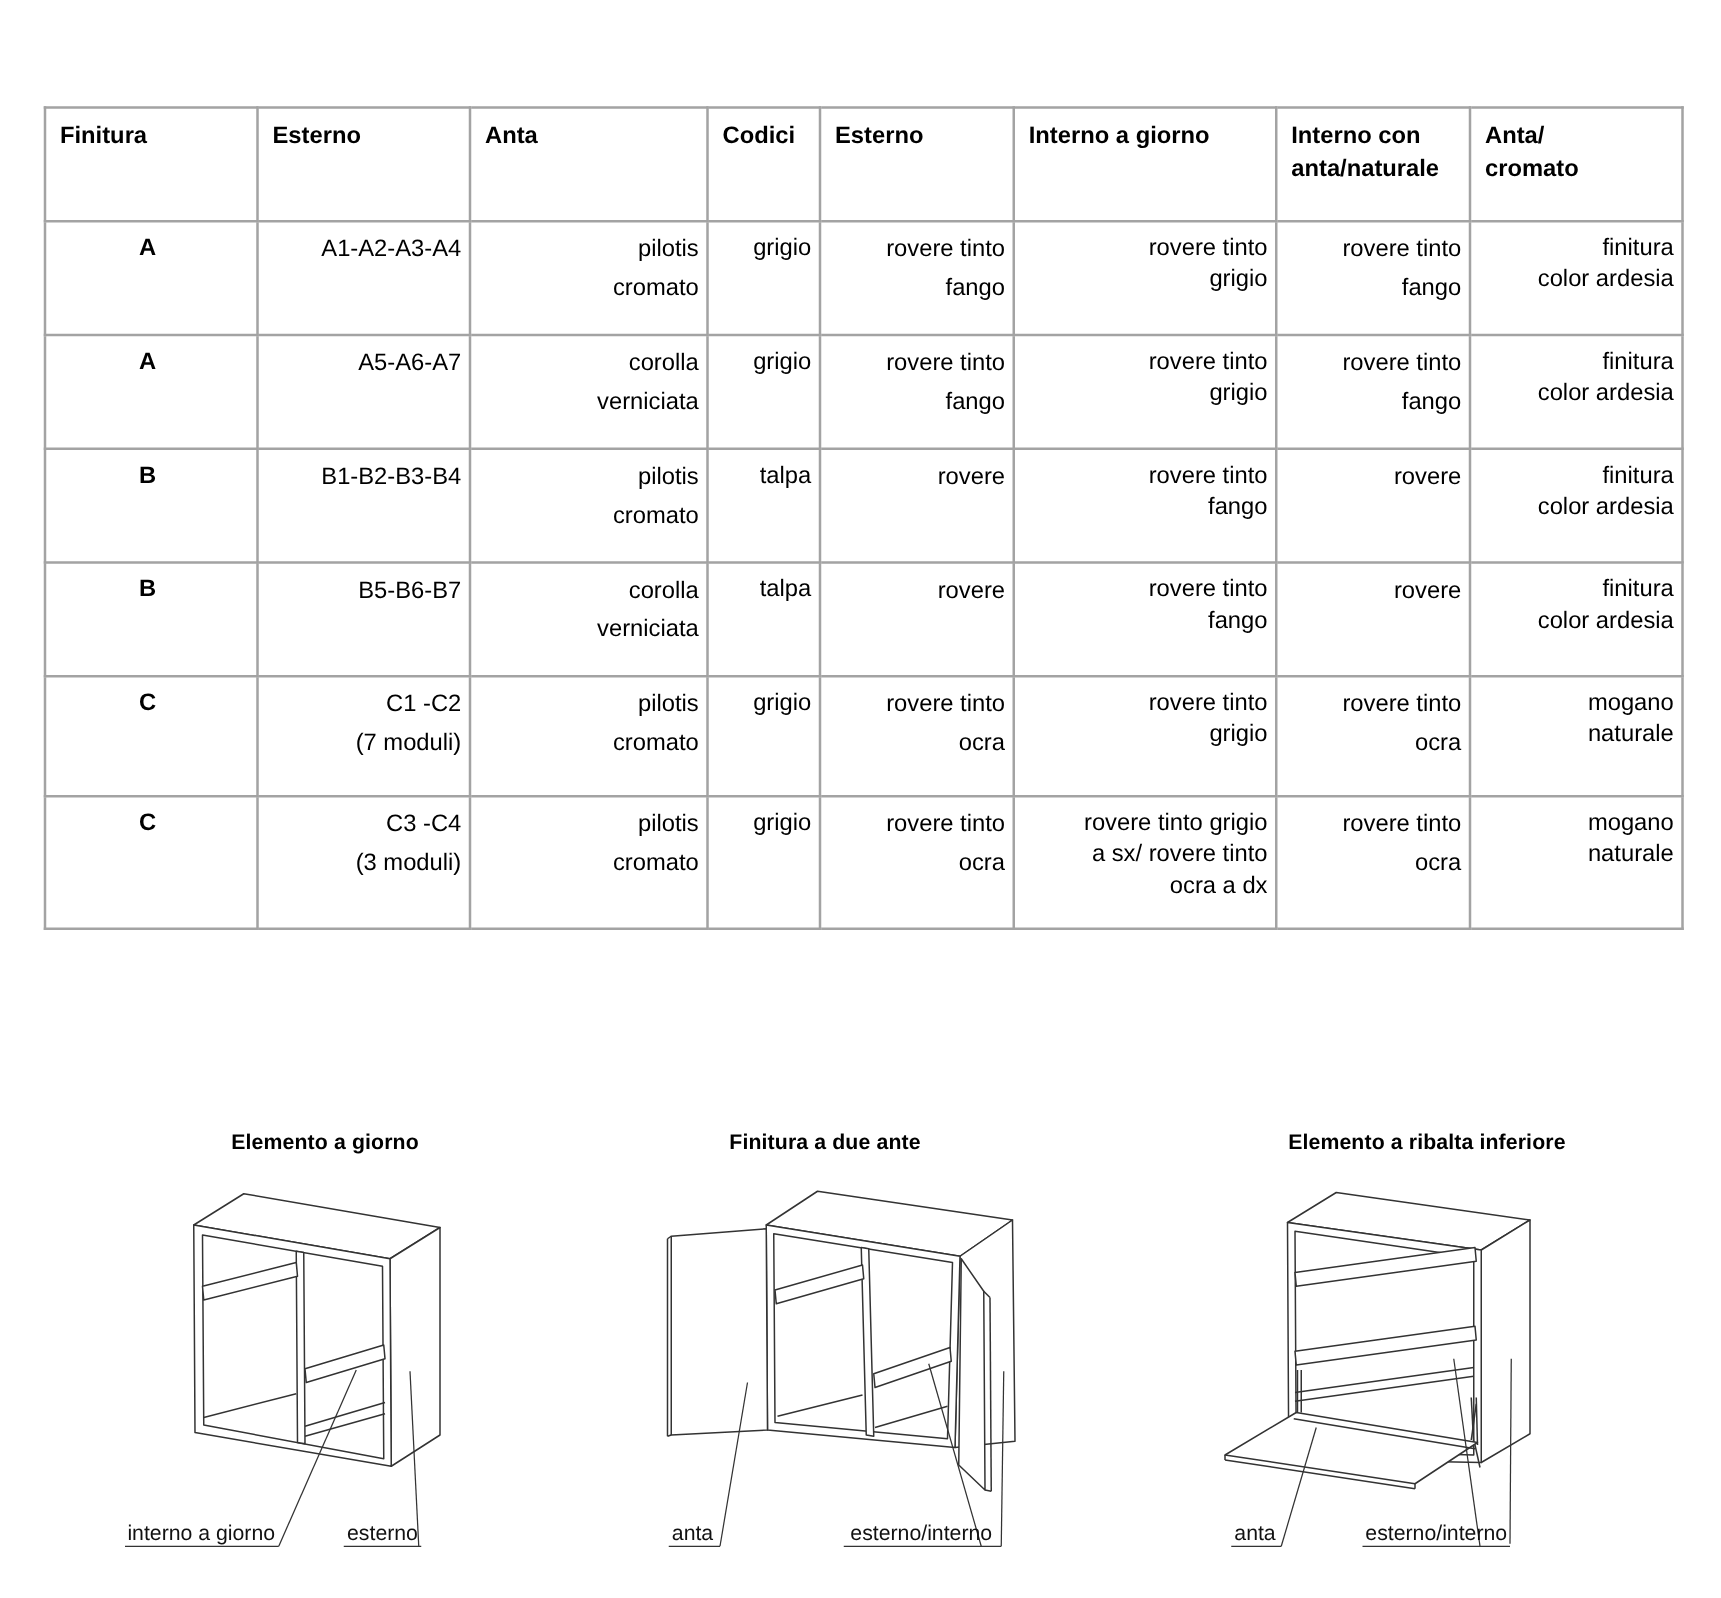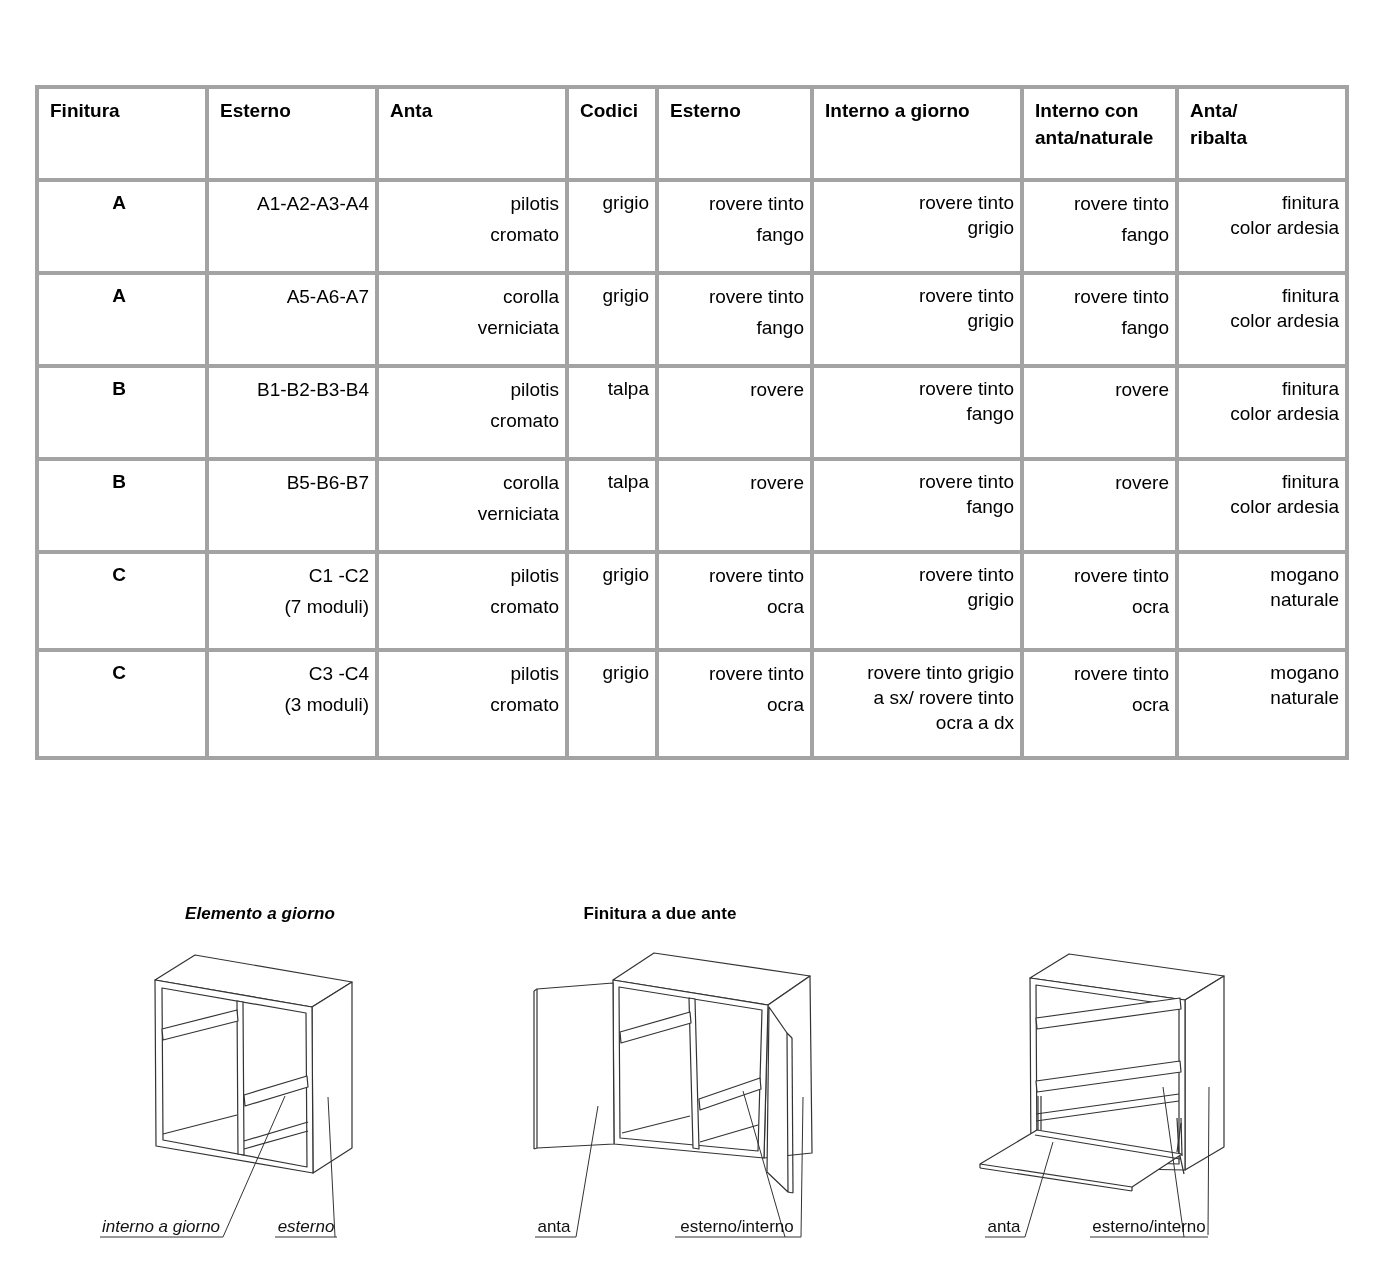--- a/index.html
+++ b/index.html
@@ -2,21 +2,21 @@
 <html><head>
 <meta charset="utf-8">
 <style>
   html,body{margin:0;padding:0;background:#fff;}
   .page{position:relative;width:1377px;height:1278px;background:#ffffff;overflow:hidden;
         font-family:"Liberation Sans", sans-serif;color:#000;}
 
   
   table.fin{position:absolute;left:35px;top:85px;width:1310px;border-collapse:collapse;
             table-layout:fixed;font-size:19px;}
-  table.fin th, table.fin td{border:4px solid #a3a3a3;vertical-align:top;
+  table.fin th, table.fin td{border:2px solid #a3a3a3;vertical-align:top;
             padding:8px 6px 0 11px;white-space:pre-line;overflow:hidden;}
   table.fin th{text-align:left;font-weight:bold;line-height:27px;height:81px;}
   table.fin td{line-height:25px;text-align:right;}
   table.fin td:nth-child(2),table.fin td:nth-child(3),
   table.fin td:nth-child(5),table.fin td:nth-child(7){line-height:31px;padding-top:6px;}
   table.fin td:nth-child(1){text-align:center;font-weight:bold;padding-left:0;}
   tr.r85 td{height:81px;} tr.r90 td{height:86px;} tr.r100 td{height:96px;}
 
   
   .fig{position:absolute;width:300px;height:385px;}
@@ -49,21 +49,21 @@
       <tr>
         <th>Finitura</th>
         <th>Esterno</th>
         <th>Anta</th>
         <th>Codici</th>
         <th>Esterno</th>
         <th>Interno a giorno</th>
         <th>Interno con
 anta/naturale</th>
         <th>Anta/
-ribalta</th>
+cromato</th>
       </tr>
     </thead>
     <tbody>
       <tr class="r85">
         <td>A</td>
         <td>A1-A2-A3-A4</td>
         <td>pilotis
 cromato</td>
         <td>grigio</td>
         <td>rovere tinto
@@ -145,21 +145,21 @@
 a sx/ rovere tinto
 ocra a dx</td>
         <td>rovere tinto
 ocra</td>
         <td>mogano
 naturale</td>
       </tr>
     </tbody>
   </table>
 
-  <div class="fig" style="left:90px;top:890px;width:300px;font-style:italic;">
+  <div class="fig" style="left:90px;top:890px;width:300px;">
     <div class="title" style="padding-left:20px;">Elemento a giorno</div>
     <svg width="300" height="370" viewBox="0 0 300 370">
       <polygon class="face" points="65,90 105,65 262,92 222,117"></polygon>
       <polygon class="face" points="222,117 262,92 262,258 223,283"></polygon>
       <polygon class="face" points="65,90 222,117 223,283 66,256"></polygon>
       <polygon class="face" points="72,98 216,123 217,277 73,250"></polygon>
       <polygon class="face" points="147,111 153,112 154,265 148,264"></polygon>
       <polygon class="face" points="72,139 147,120 148,131 73,150"></polygon>
       <polygon class="face" points="154,205 217,186 218,197 155,216"></polygon>
       <line x1="73" y1="244" x2="147" y2="225"></line>
@@ -198,20 +198,21 @@
       <line class="thin" x1="295" y1="347" x2="253" y2="201"></line>
       <line class="thin" x1="311" y1="347" x2="313" y2="207"></line>
       <line class="thin" x1="45" y1="347" x2="86" y2="347"></line>
       <line class="thin" x1="185" y1="347" x2="311" y2="347"></line>
       <text x="64" y="342">anta</text>
       <text x="247" y="342">esterno/interno</text>
     </svg>
   </div>
 
   <div class="fig" style="left:930px;top:890px;width:345px;">
+    <div class="title" style="padding-left:39px;">Elemento a ribalta inferiore</div>
     <svg width="345" height="370" viewBox="0 0 345 370">
       <polygon class="face" points="100,88 139,64 294,86 255,110"></polygon>
       <polygon class="face" points="255,110 294,86 294,257 255,280"></polygon>
       <polygon class="face" points="100,88 255,110 255,280 101,277"></polygon>
       <polygon class="face" points="106,95 249,116 249,274 107,270"></polygon>
       <polygon class="face" points="106,128 250,108 251,119 107,139"></polygon>
       <polygon class="face" points="106,191 250,171 251,182 107,202"></polygon>
       <line x1="106" y1="224" x2="249" y2="204"></line>
       <line x1="106" y1="231" x2="249" y2="211"></line>
       <line x1="108" y1="206" x2="108" y2="240"></line>

